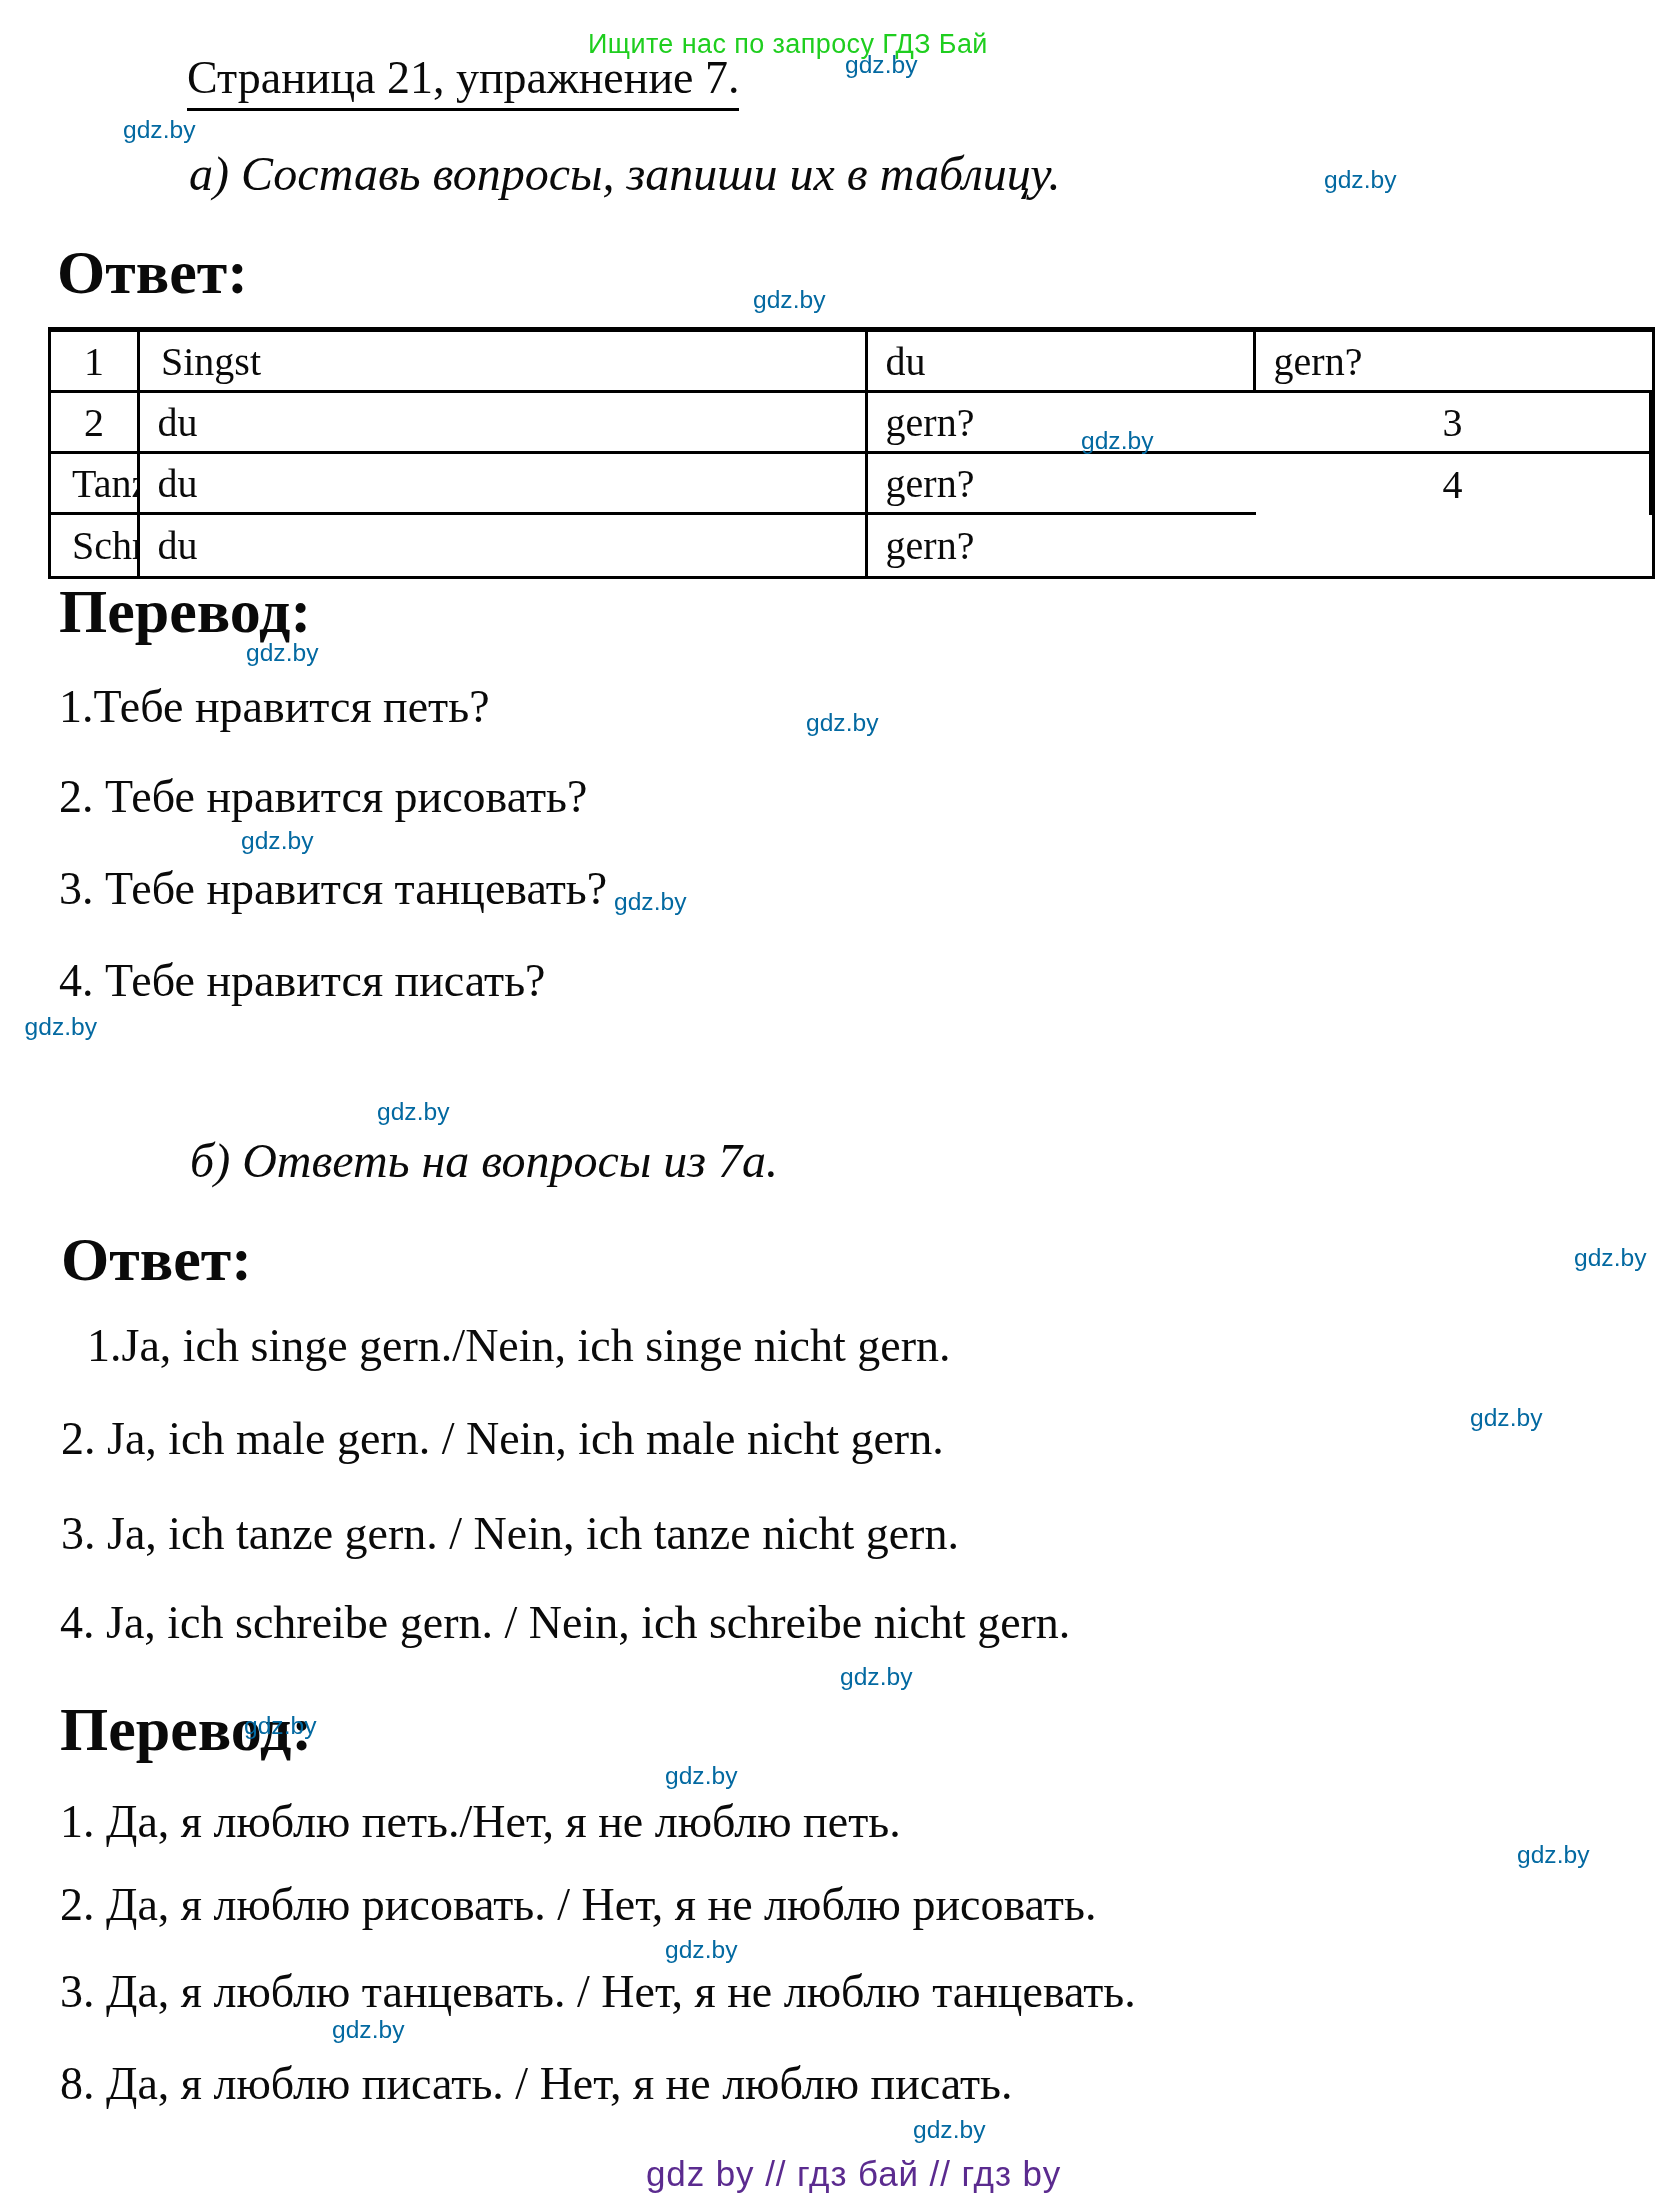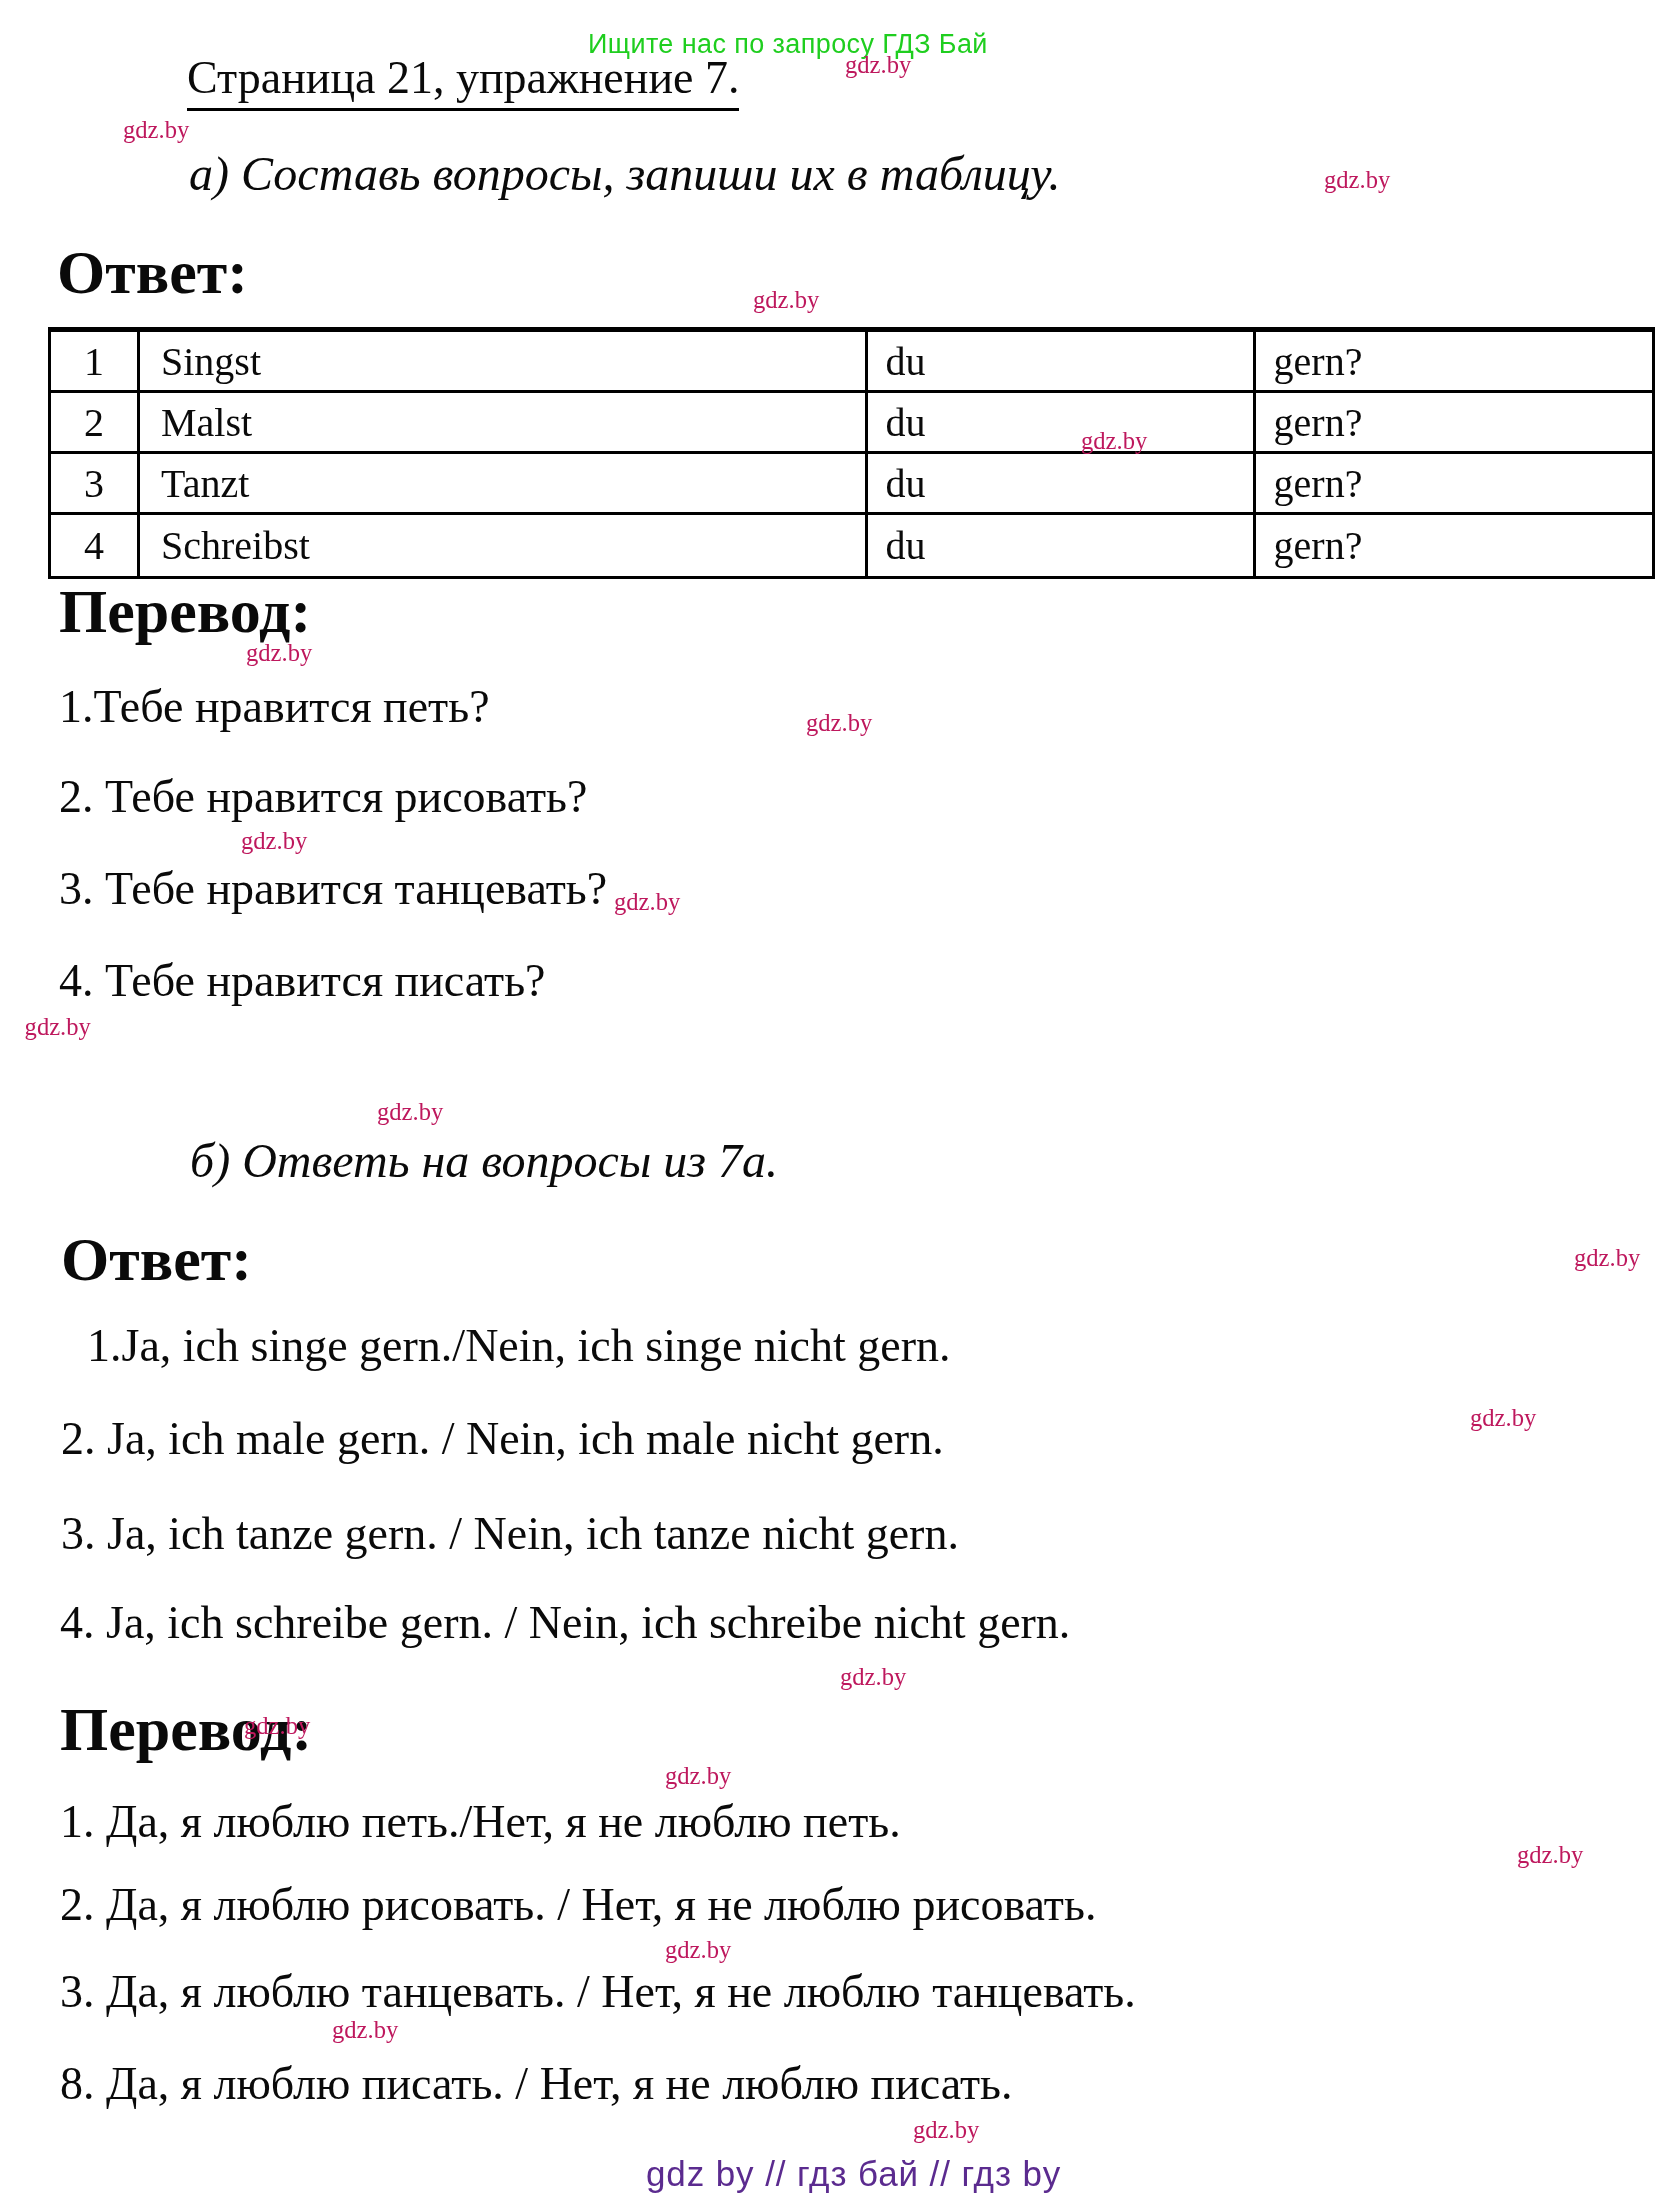--- a/index.html
+++ b/index.html
@@ -18,22 +18,22 @@
   .task-heading{font-style:italic;font-size:48px;}
   .task-a{left:189px;top:146px;}
   .task-b{left:190px;top:1133px;}
   .bold-label{font-weight:bold;font-size:62px;}
   .answer-a{left:57px;top:237px;}
   .perevod-a{left:59px;top:576px;}
   .answer-b{left:61px;top:1224px;}
   .perevod-b{left:60px;top:1694px;}
   .body-line{font-size:46px;}
   .wm{
-    position:absolute;font-family:Liberation Serif, serif;
-    font-size:24.6px;color:#be185d;white-space:nowrap;
+    position:absolute;font-family:Liberation Sans, sans-serif;
+    font-size:24.6px;color:#0369a1;white-space:nowrap;
   }
   .hw-table{
     position:absolute;left:48px;top:327px;
     border:3.5px solid #000;border-top-width:5.3px;
     display:grid;
     grid-template-columns:89px 728px 388px 396px;
     grid-auto-rows:61px;
   }
   .hw-cell{
     border-right:3.5px solid #000;border-bottom:3.5px solid #000;
@@ -61,21 +61,20 @@
 
 <div class="abs serif bold-label answer-a">Ответ:</div>
 
 <div class="hw-table">
   <div class="hw-cell c-num">1</div>
   <div class="hw-cell c-verb">Singst</div>
   <div class="hw-cell c-du">du</div>
   <div class="hw-cell c-gern col-last">gern?</div>
 
   <div class="hw-cell c-num">2</div>
-  <div class="hw-cell c-verb">Malst</div>
   <div class="hw-cell c-du">du</div>
   <div class="hw-cell c-gern col-last">gern?</div>
 
   <div class="hw-cell c-num">3</div>
   <div class="hw-cell c-verb">Tanzt</div>
   <div class="hw-cell c-du">du</div>
   <div class="hw-cell c-gern col-last">gern?</div>
 
   <div class="hw-cell c-num row-last">4</div>
   <div class="hw-cell c-verb row-last">Schreibst</div>

